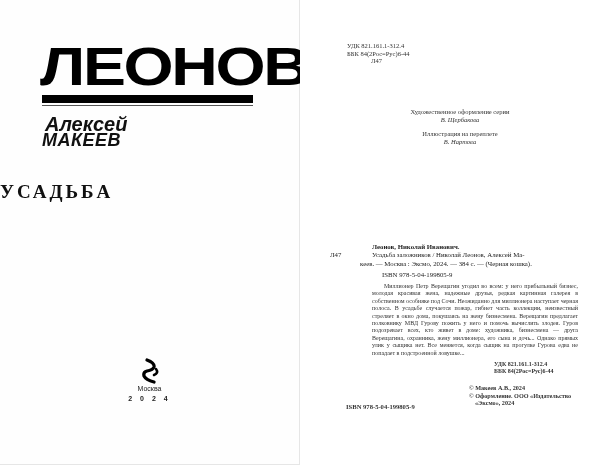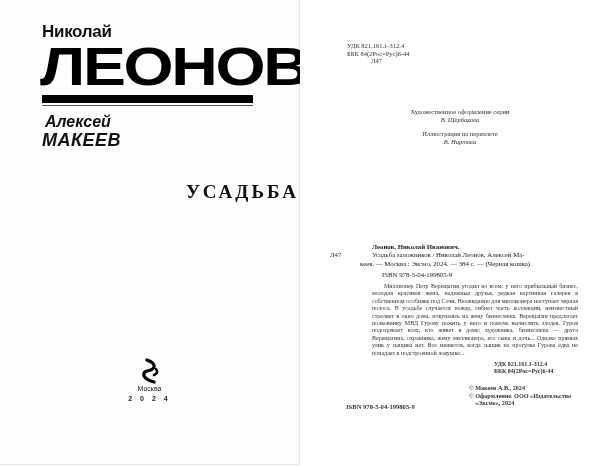--- a/index.html
+++ b/index.html
@@ -25,30 +25,30 @@
     font-family: "Liberation Sans", sans-serif; font-weight: 900;
     font-size: 56px; line-height: 56px; letter-spacing: -2px;
     transform: scaleX(1.15) scaleY(0.95); transform-origin: left top;
     color: #000;
   }
   .rule-thick { position: absolute; left: 42px; top: 95px; width: 211px; height: 8px; background: #000; }
   .rule-thin { position: absolute; left: 42px; top: 105px; width: 211px; height: 1px; background: #555; }
   .author2-first {
     position: absolute; left: 45px; top: 113px;
     font-family: "Liberation Sans", sans-serif; font-weight: 700; font-style: italic;
-    font-size: 16px; color: #111;
+    font-size: 20px; color: #111;
   }
   .author2-last {
     position: absolute; left: 42px; top: 130px;
     font-family: "Liberation Sans", sans-serif; font-weight: 700; font-style: italic;
     font-size: 18px; letter-spacing: 0.5px; color: #111;
   }
   .book-title {
     position: absolute; left: 0; width: 299px; top: 178px;
-    text-align: right;
+    text-align: left;
     font-family: "Liberation Serif", serif; font-weight: 700;
     font-size: 19px; line-height: 27px; letter-spacing: 3px; color: #111;
   }
   .logo {
     position: absolute; left: 141px; top: 358px; width: 20px; height: 26px;
   }
   .city {
     position: absolute; left: 0; width: 299px; top: 385px; text-align: center;
     font-family: "Liberation Sans", sans-serif; font-size: 7px; color: #222;
   }
@@ -80,21 +80,20 @@
   }
   .udk-bottom { position: absolute; left: 494px; top: 361px; font-size: 6px; line-height: 7px; font-weight: 700; color: #333; }
   .isbn-bottom { position: absolute; left: 346px; top: 403px; font-size: 6.6px; font-weight: 700; color: #333; }
   .copyright { position: absolute; left: 469px; top: 384px; font-size: 6.2px; line-height: 7.5px; font-weight: 700; color: #333; }
   .copyright .indent { padding-left: 6px; }
 </style>
 </head>
 <body>
 
 <div class="page page-left">
-  <div class="author1-first">Николай</div>
   <div class="author1-last">ЛЕОНОВ</div>
   <div class="rule-thick"></div>
   <div class="rule-thin"></div>
   <div class="author2-first">Алексей</div>
   <div class="author2-last">МАКЕЕВ</div>
 
   <div class="book-title">
     <div>УСАДЬБА</div>
   </div>
 

